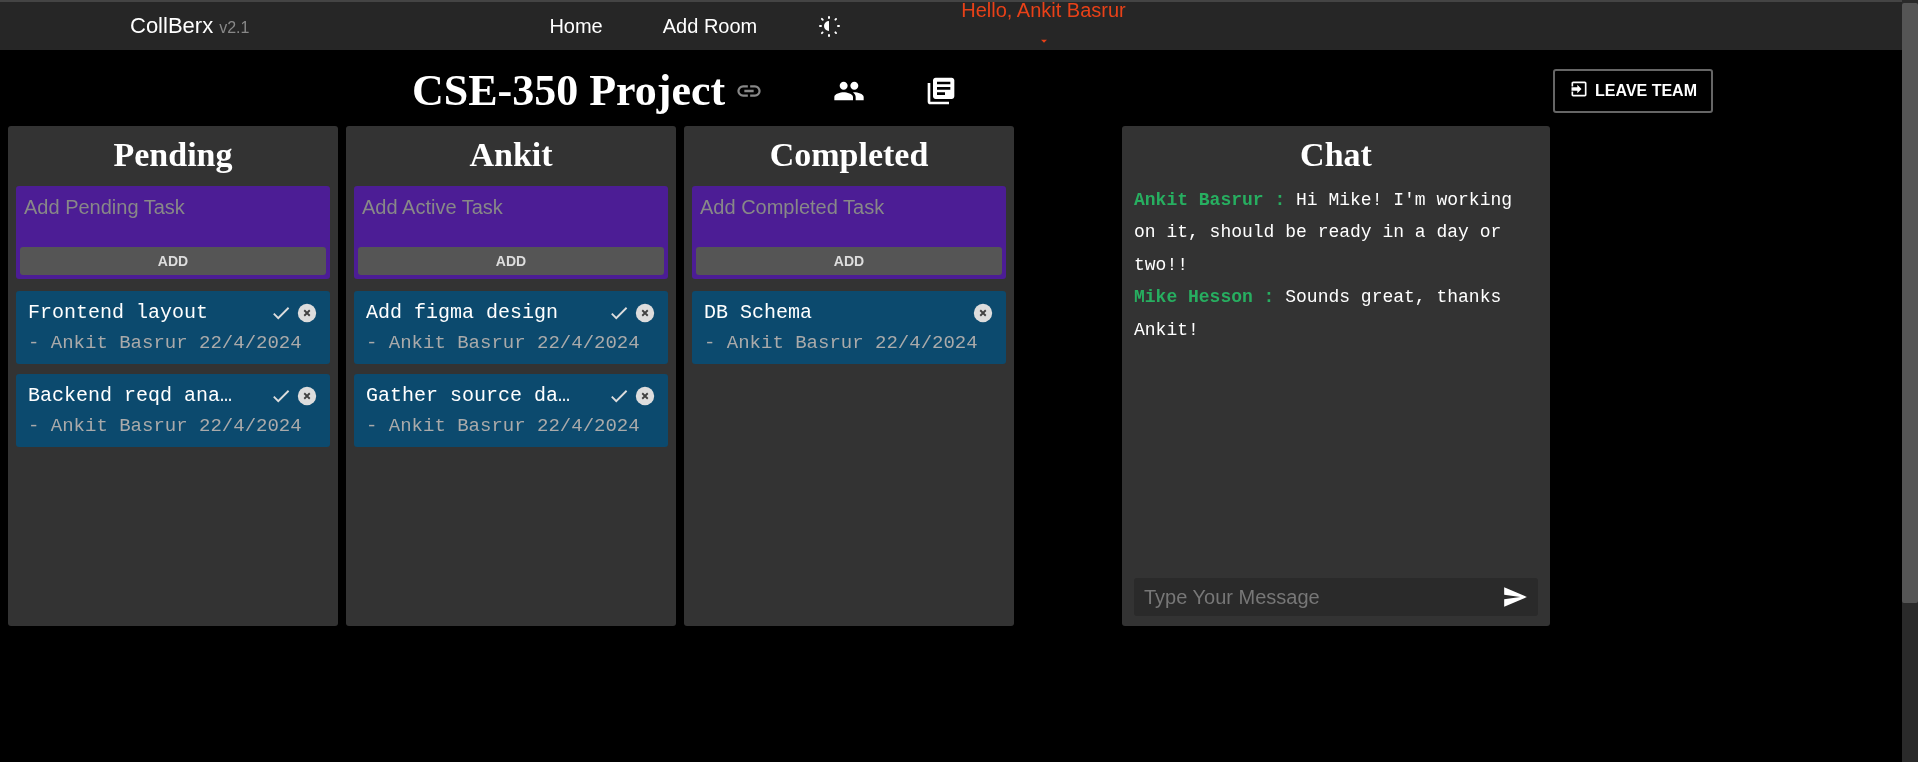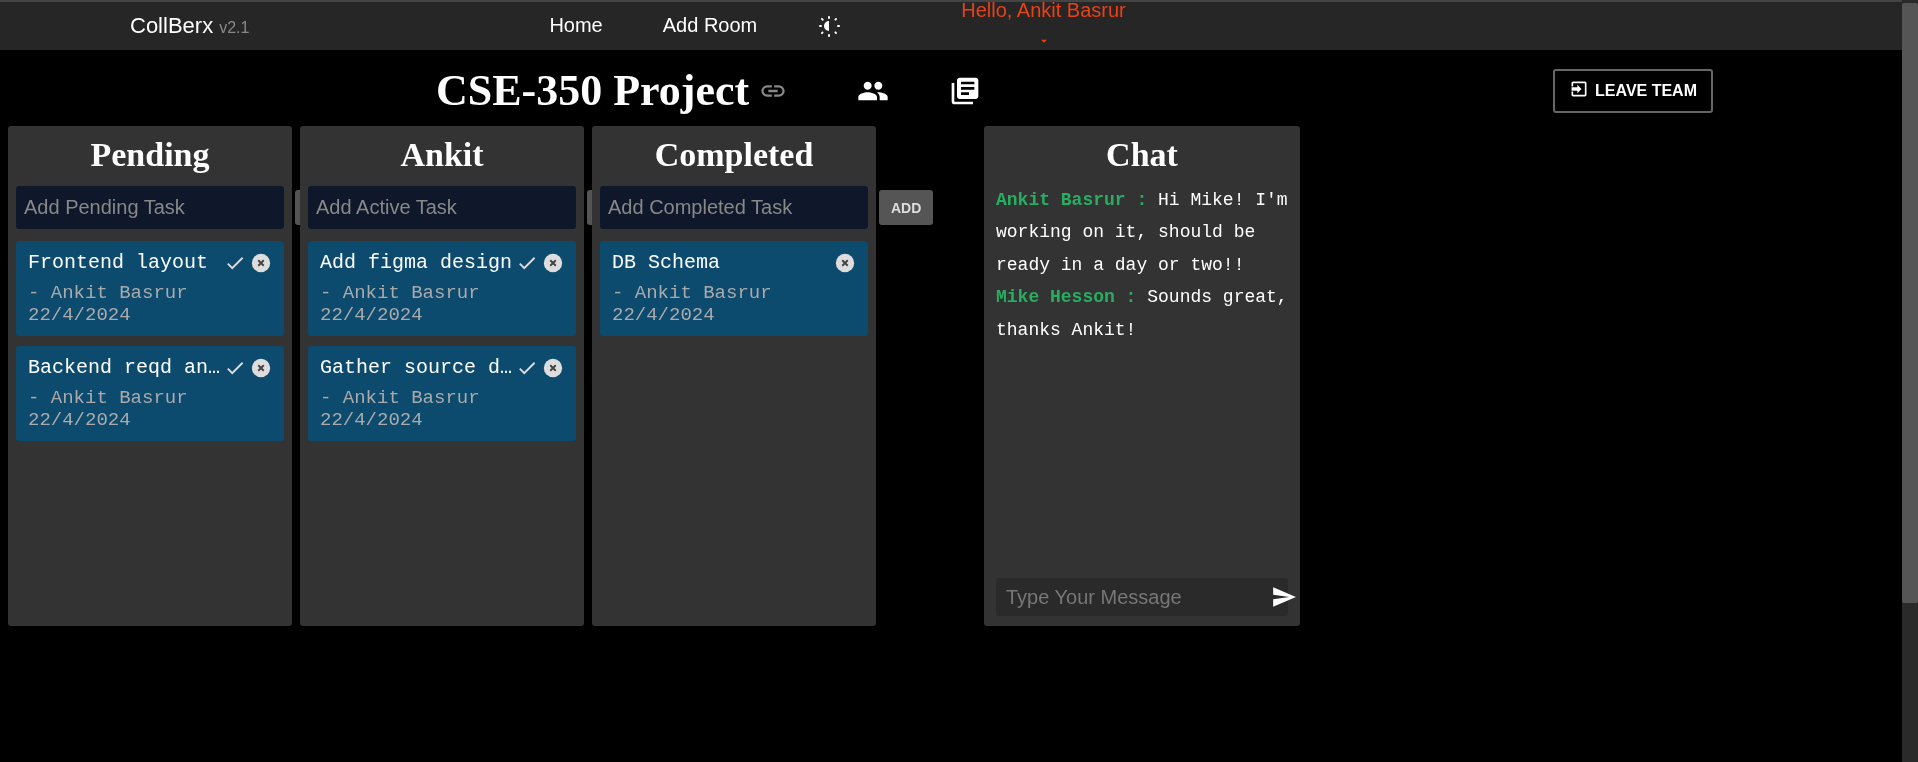--- a/index.html
+++ b/index.html
@@ -33,21 +33,21 @@
       font-size: 22px;
       font-weight: 500;
       color: #fff;
     }
     .brand-version {
       font-size: 16px;
       color: #888;
     }
     .nav-center {
       display: flex;
-      align-items: flex-start;
+      align-items: center;
       gap: 60px;
       margin-left: 300px;
     }
     .nav-link {
       color: #fff;
       font-size: 20px;
       cursor: pointer;
     }
     .theme-icon {
       width: 24px;
@@ -63,21 +63,21 @@
       align-items: center;
       gap: 8px;
       color: #e84118;
       font-size: 20px;
       cursor: pointer;
       flex-direction: column;
     }
     .header-section {
       display: flex;
       align-items: center;
-      padding: 15px 20px 10px 36px;
+      padding: 15px 20px 10px 12px;
       position: relative;
     }
     .project-title-wrap {
       display: flex;
       align-items: center;
       gap: 10px;
       margin-left: 400px;
     }
     .project-title {
       font-family: Georgia, 'Times New Roman', serif;
@@ -117,39 +117,40 @@
       gap: 6px;
       border-radius: 3px;
     }
     .main-content {
       display: flex;
       gap: 8px;
       padding: 0 8px;
     }
     .column {
       background: #333;
-      width: 284px;
+      width: 330px;
       padding: 10px 8px;
       border-radius: 3px;
       min-height: 500px;
     }
     .column-title {
       font-family: Georgia, 'Times New Roman', serif;
       font-size: 34px;
       font-weight: bold;
       text-align: center;
       margin-bottom: 12px;
     }
     .add-row {
       display: flex;
-      gap: 2px;
+      gap: 22px;
       margin-bottom: 12px;
-      background: #0f172a;
+      background: #4c1d95;
       padding: 4px;
       border-radius: 3px;
+      flex-direction: column;
     }
     .add-input {
       flex: 1;
       background: transparent;
       border: none;
       color: #aaa;
       font-size: 20px;
       padding: 6px 4px;
       outline: none;
     }
@@ -198,21 +199,21 @@
       cursor: pointer;
     }
     .task-meta {
       font-family: 'Courier New', monospace;
       font-size: 19px;
       color: #aaa;
       margin-top: 8px;
     }
     .chat-panel {
       background: #333;
-      width: 316px;
+      width: 428px;
       padding: 10px 12px;
       border-radius: 3px;
       min-height: 430px;
       margin-left: 100px;
       display: flex;
       flex-direction: column;
     }
     .chat-title {
       font-family: Georgia, 'Times New Roman', serif;
       font-size: 34px;

